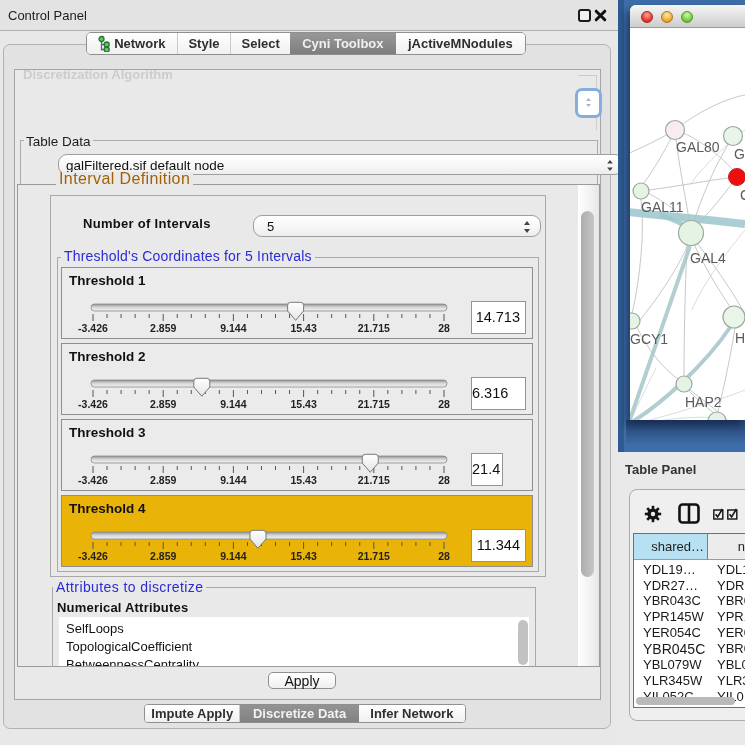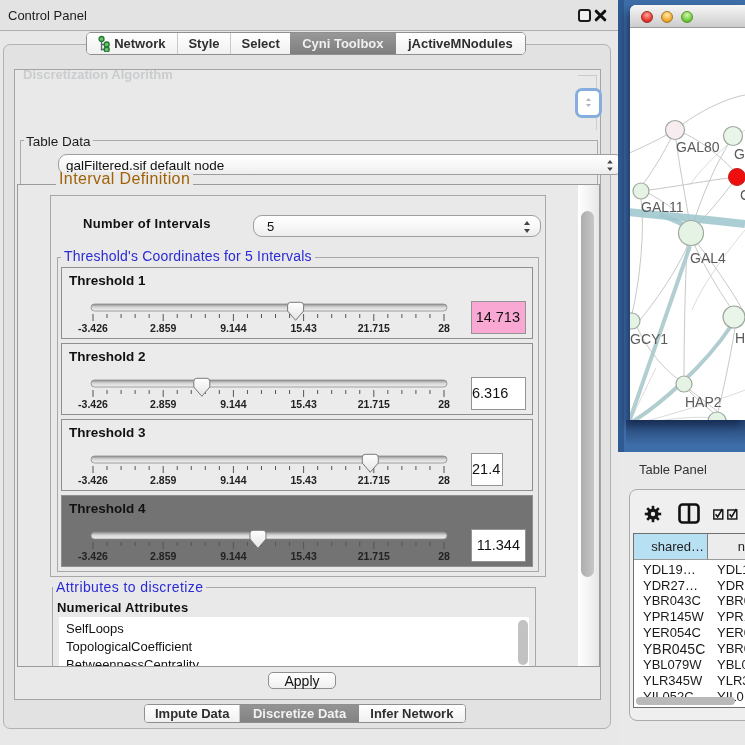--- a/index.html
+++ b/index.html
@@ -122,21 +122,21 @@
         <line x1="367.96" y1="46" x2="367.96" y2="50" stroke="#555" stroke-width="1"></line>
         <line x1="382.00" y1="46" x2="382.00" y2="53" stroke="#555" stroke-width="1"></line>
         <text x="31.00" y="64" font-size="10.5" font-weight="700" fill="#222" text-anchor="middle" font-family="Liberation Sans">-3.426</text>
         <text x="101.20" y="64" font-size="10.5" font-weight="700" fill="#222" text-anchor="middle" font-family="Liberation Sans">2.859</text>
         <text x="171.40" y="64" font-size="10.5" font-weight="700" fill="#222" text-anchor="middle" font-family="Liberation Sans">9.144</text>
         <text x="241.60" y="64" font-size="10.5" font-weight="700" fill="#222" text-anchor="middle" font-family="Liberation Sans">15.43</text>
         <text x="311.80" y="64" font-size="10.5" font-weight="700" fill="#222" text-anchor="middle" font-family="Liberation Sans">21.715</text>
         <text x="382.00" y="64" font-size="10.5" font-weight="700" fill="#222" text-anchor="middle" font-family="Liberation Sans">28</text>
         <path d="M225.60,37.3 Q225.60,34.3 228.60,34.3 L238.60,34.3 Q241.60,34.3 241.60,37.3 L241.60,43 L233.60,52.3 L225.60,43 Z" fill="url(#thg)" stroke="#787878" stroke-width="1"></path>
     </svg>
-    <div class="abs" style="left:409px;top:33px;width:55px;height:33px;background:#f9a8d4;border:1px solid #949494;box-sizing:border-box;font-size:14.5px;color:#111;text-align:right;line-height:31px;padding-right:5px;">14.713</div>
+    <div class="abs" style="left:409px;top:33px;width:55px;height:33px;background:#ffffff;border:1px solid #949494;box-sizing:border-box;font-size:14.5px;color:#111;text-align:right;line-height:31px;padding-right:5px;">14.713</div>
   </div>
   <div class="abs" style="left:61px;top:343px;width:472px;height:72px;border:1px solid #8E8E8E;background:#EBEBEB;box-sizing:border-box;">
     <div class="abs" style="left:7px;top:5px;font-size:13.5px;font-weight:700;color:#111;">Threshold 2</div>
     <svg class="abs" style="left:0;top:0;" width="472" height="72" viewBox="0 0 472 72">
       <defs>
           <linearGradient id="thg" x1="0" y1="0" x2="0" y2="1">
         <stop offset="0" stop-color="#FFFFFF"></stop>
             <stop offset="1" stop-color="#E4E4E4"></stop>
           </linearGradient>
         <linearGradient id="trk" x1="0" y1="0" x2="0" y2="1">
@@ -226,21 +226,21 @@
         <text x="31.00" y="64" font-size="10.5" font-weight="700" fill="#222" text-anchor="middle" font-family="Liberation Sans">-3.426</text>
         <text x="101.20" y="64" font-size="10.5" font-weight="700" fill="#222" text-anchor="middle" font-family="Liberation Sans">2.859</text>
         <text x="171.40" y="64" font-size="10.5" font-weight="700" fill="#222" text-anchor="middle" font-family="Liberation Sans">9.144</text>
         <text x="241.60" y="64" font-size="10.5" font-weight="700" fill="#222" text-anchor="middle" font-family="Liberation Sans">15.43</text>
         <text x="311.80" y="64" font-size="10.5" font-weight="700" fill="#222" text-anchor="middle" font-family="Liberation Sans">21.715</text>
         <text x="382.00" y="64" font-size="10.5" font-weight="700" fill="#222" text-anchor="middle" font-family="Liberation Sans">28</text>
         <path d="M300.28,37.3 Q300.28,34.3 303.28,34.3 L313.28,34.3 Q316.28,34.3 316.28,37.3 L316.28,43 L308.28,52.3 L300.28,43 Z" fill="url(#thg)" stroke="#787878" stroke-width="1"></path>
     </svg>
     <div class="abs" style="left:409px;top:33px;width:32px;height:33px;background:#FFF;border:1px solid #949494;box-sizing:border-box;font-size:14.5px;color:#111;text-align:right;line-height:31px;padding-right:5px;">21.4</div>
   </div>
-  <div class="abs" style="left:61px;top:495px;width:472px;height:72px;border:1px solid #8E8E8E;background:#737373;box-sizing:border-box;">
+  <div class="abs" style="left:61px;top:495px;width:472px;height:72px;border:1px solid #8E8E8E;background:#eab308;box-sizing:border-box;">
     <div class="abs" style="left:7px;top:5px;font-size:13.5px;font-weight:700;color:#111;">Threshold 4</div>
     <svg class="abs" style="left:0;top:0;" width="472" height="72" viewBox="0 0 472 72">
       <defs>
           <linearGradient id="thg" x1="0" y1="0" x2="0" y2="1">
         <stop offset="0" stop-color="#FFFFFF"></stop>
             <stop offset="1" stop-color="#E4E4E4"></stop>
           </linearGradient>
         <linearGradient id="trk" x1="0" y1="0" x2="0" y2="1">
         <stop offset="0" stop-color="#8F8F8F"></stop>
             <stop offset="0.45" stop-color="#D5D5D5"></stop>
@@ -289,21 +289,21 @@
   <div class="abs gtitle" style="left:53px;top:580px;color:#2B2BD5;font-size:14px;letter-spacing:0.4px;line-height:14px;">Attributes to discretize</div>
   <div class="abs" style="left:57px;top:600px;font-size:13px;font-weight:700;letter-spacing:0.2px;color:#111;">Numerical Attributes</div>
   <div class="abs" style="left:59px;top:617px;width:470px;height:49px;background:#FFF;overflow:hidden;">
     <div style="margin:3px 0 0 7px;font-size:13px;color:#111;line-height:18px;">SelfLoops<br>TopologicalCoefficient<br>BetweennessCentrality</div>
   </div>
   <div class="abs" style="left:518px;top:620px;width:10px;height:45px;border-radius:5px;background:#C2C2C2;"></div>
 
   <div class="abs" style="left:268px;top:672px;width:68px;height:17px;border:1px solid #8F8F8F;border-radius:5px;background:linear-gradient(180deg,#FFF,#EFEFEF);box-sizing:border-box;display:flex;align-items:center;justify-content:center;font-size:14px;color:#111;">Apply</div>
 
   <div class="abs" style="left:144px;top:704px;width:322px;height:19px;border:1px solid #8F8F8F;border-radius:4px;background:#FFF;overflow:hidden;display:flex;box-sizing:border-box;">
-    <div style="width:96px;background:linear-gradient(180deg,#FFF,#F0F0F0);display:flex;align-items:center;justify-content:center;font-size:13px;font-weight:600;color:#2E2E2E;border-right:1px solid #C9C9C9;box-sizing:border-box;">Impute Data</div>
+    <div style="width:96px;background:linear-gradient(180deg,#FFF,#F0F0F0);display:flex;align-items:center;justify-content:center;font-size:13px;font-weight:600;color:#2E2E2E;border-right:1px solid #C9C9C9;box-sizing:border-box;">Impute Apply</div>
     <div style="width:119px;background:linear-gradient(180deg,#939393,#828282);display:flex;align-items:center;justify-content:center;font-size:13px;font-weight:600;color:#F2F2F2;box-sizing:border-box;">Discretize Data</div>
     <div style="width:107px;background:linear-gradient(180deg,#FFF,#F0F0F0);display:flex;align-items:center;justify-content:center;font-size:13px;font-weight:600;color:#2E2E2E;box-sizing:border-box;">Infer Network</div>
   </div>
 
 
 </div>
 
 <div class="abs" style="left:618px;top:0;width:127px;height:452px;background:#3E6EA9;overflow:hidden;">
   <div class="abs" style="left:0;top:0;width:6px;height:452px;background:#2F5B92;"></div>
   <div class="abs" style="left:12px;top:5px;width:115px;height:415px;box-shadow:-4px 5px 9px rgba(0,10,40,0.5);border-radius:6px 0 0 0;background:#FFF;">
@@ -360,21 +360,21 @@
       <text x="690" y="263" font-size="14" fill="#5A5A5A" font-family="Liberation Sans">GAL4</text>
       <text x="735" y="343" font-size="14" fill="#5A5A5A" font-family="Liberation Sans">H</text>
       <text x="630" y="344" font-size="14" fill="#5A5A5A" font-family="Liberation Sans">GCY1</text>
       <text x="685" y="407" font-size="14" fill="#5A5A5A" font-family="Liberation Sans">HAP2</text>
     </svg>
   </div>
   <div class="abs" style="left:8px;top:420px;width:119px;height:26px;background:linear-gradient(180deg,rgba(15,30,65,0.55),rgba(15,30,65,0.0));"></div>
 </div>
 
 <div class="abs" style="left:618px;top:452px;width:127px;height:293px;background:#E9E9E9;">
-  <div class="abs" style="left:21px;top:10px;font-size:13px;color:#333;">Table Panel</div>
+  <div class="abs" style="left:7px;top:10px;font-size:13px;color:#333;font-weight:bold;">Table Panel</div>
   <div class="abs" style="left:11px;top:37px;width:120px;height:232px;background:#EFEFEF;border:1px solid #ABABAB;border-radius:8px 0 0 8px;box-sizing:border-box;"></div>
 
   <svg class="abs" style="left:26px;top:53px;" width="18" height="18" viewBox="0 0 18 18">
     <g fill="#151515">
         <circle cx="9" cy="9" r="5.6"></circle>
     <g stroke="#151515" stroke-width="2.6">
       <line x1="9" y1="0.8" x2="9" y2="4"></line>
           <line x1="9" y1="14" x2="9" y2="17.2"></line>
       <line x1="0.8" y1="9" x2="4" y2="9"></line>
           <line x1="14" y1="9" x2="17.2" y2="9"></line>

